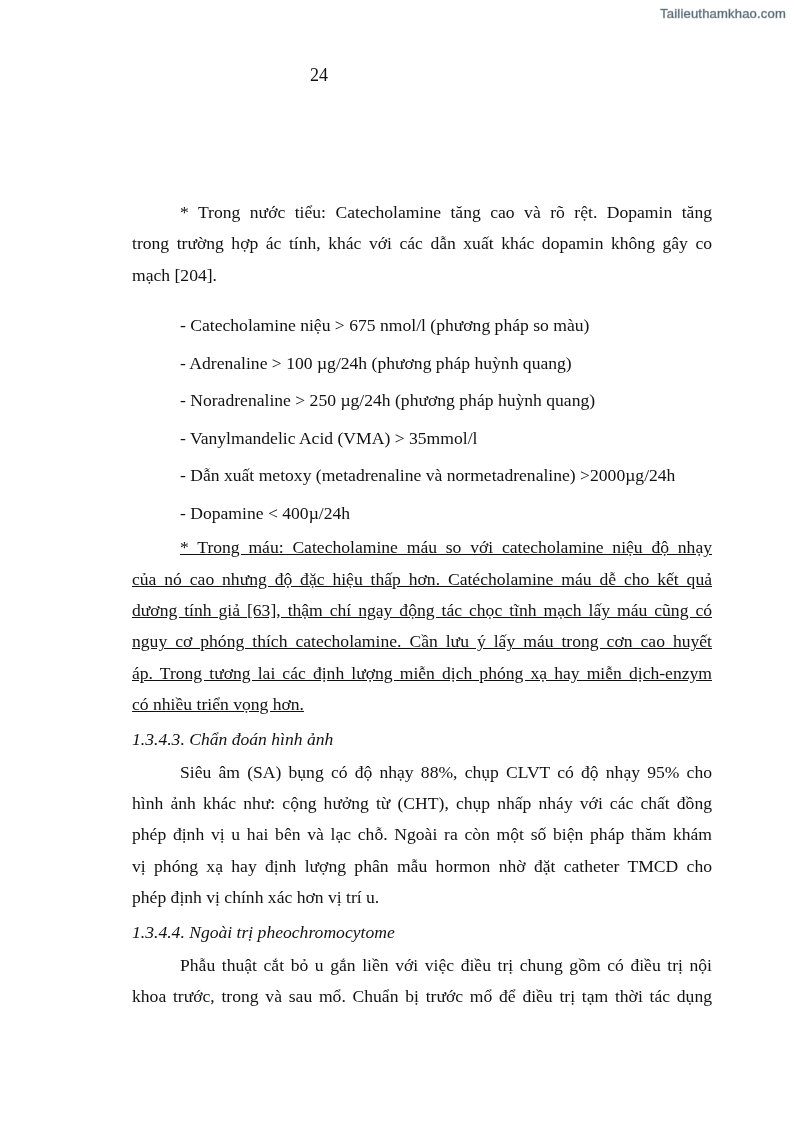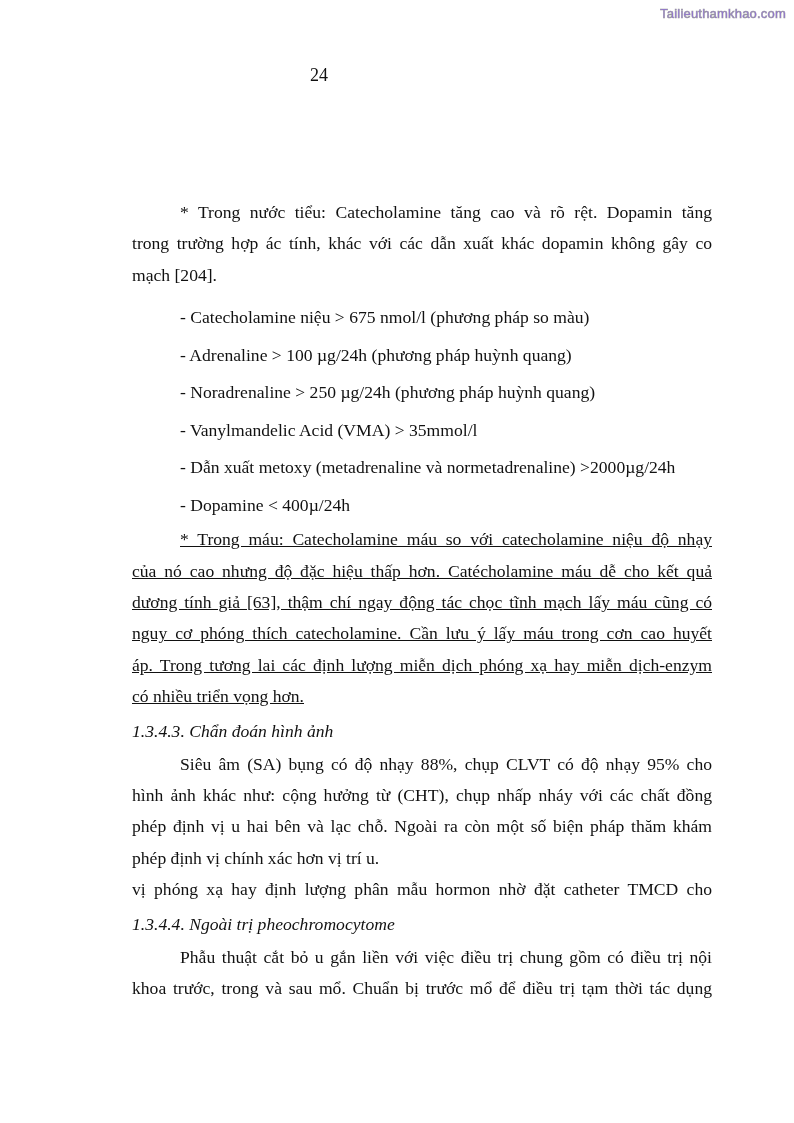--- a/index.html
+++ b/index.html
@@ -14,21 +14,21 @@
       overflow: hidden;
       font-family: "Liberation Serif", "DejaVu Serif", serif;
       color: #111111;
     }
     .watermark {
       position: absolute;
       top: 6px;
       right: 8px;
       font-family: "Liberation Sans", "DejaVu Sans", sans-serif;
       font-size: 13px;
-      color: #8b5cf6;
+      color: #0c4a6e;
       -webkit-text-stroke: 0.6px #9a9a9a;
       letter-spacing: 0.2px;
     }
     .page-number {
       position: absolute;
       top: 64px;
       left: 0;
       width: 638px;
       text-align: center;
       font-size: 18px;
@@ -89,21 +89,21 @@
 <div class="page-number">24</div>
 
 <div class="content">
 
   <p class="para no-indent line-wrap">
     <span class="line first">* Trong nước tiểu: Catecholamine tăng cao và rõ rệt. Dopamin tăng</span>
     <span class="line">trong trường hợp ác tính, khác với các dẫn xuất khác dopamin không gây co</span>
     <span class="line last">mạch [204].</span>
   </p>
 
-  <ul class="list" style="margin-top:8px;">
+  <ul class="list" style="margin-top:16px;">
     <li>- Catecholamine niệu &gt; 675 nmol/l (phương pháp so màu)</li>
     <li>- Adrenaline &gt; 100 µg/24h (phương pháp huỳnh quang)</li>
     <li>- Noradrenaline &gt; 250 µg/24h (phương pháp huỳnh quang)</li>
     <li>- Vanylmandelic Acid (VMA) &gt; 35mmol/l</li>
     <li>- Dẫn xuất metoxy (metadrenaline và normetadrenaline) &gt;2000µg/24h</li>
     <li>- Dopamine &lt; 400µ/24h</li>
   </ul>
 
   <p class="para no-indent line-wrap" style="margin-top:0px;text-decoration:underline;">
     <span class="line first">* Trong máu: Catecholamine máu so với catecholamine niệu độ nhạy</span>
@@ -113,22 +113,22 @@
     <span class="line">áp. Trong tương lai các định lượng miễn dịch phóng xạ hay miễn dịch-enzym</span>
     <span class="line last">có nhiều triển vọng hơn.</span>
   </p>
 
   <h3 class="heading">1.3.4.3. Chẩn đoán hình ảnh</h3>
 
   <p class="para no-indent line-wrap">
     <span class="line first">Siêu âm (SA) bụng có độ nhạy 88%, chụp CLVT có độ nhạy 95% cho</span>
     <span class="line">hình ảnh khác như: cộng hưởng từ (CHT), chụp nhấp nháy với các chất đồng</span>
     <span class="line">phép định vị u hai bên và lạc chỗ. Ngoài ra còn một số biện pháp thăm khám</span>
+    <span class="line">vị phóng xạ hay định lượng phân mẫu hormon nhờ đặt catheter TMCD cho</span>
     <span class="line last">phép định vị chính xác hơn vị trí u.</span>
-    <span class="line">vị phóng xạ hay định lượng phân mẫu hormon nhờ đặt catheter TMCD cho</span>
   </p>
 
   <h3 class="heading">1.3.4.4. Ngoài trị pheochromocytome</h3>
 
   <p class="para no-indent line-wrap">
     <span class="line first"> Phẫu thuật cắt bỏ u gắn liền với việc điều trị chung gồm có điều trị nội</span>
     <span class="line">khoa trước, trong và sau mổ. Chuẩn bị trước mổ để điều trị tạm thời tác dụng</span>
   </p>
 
 </div>

